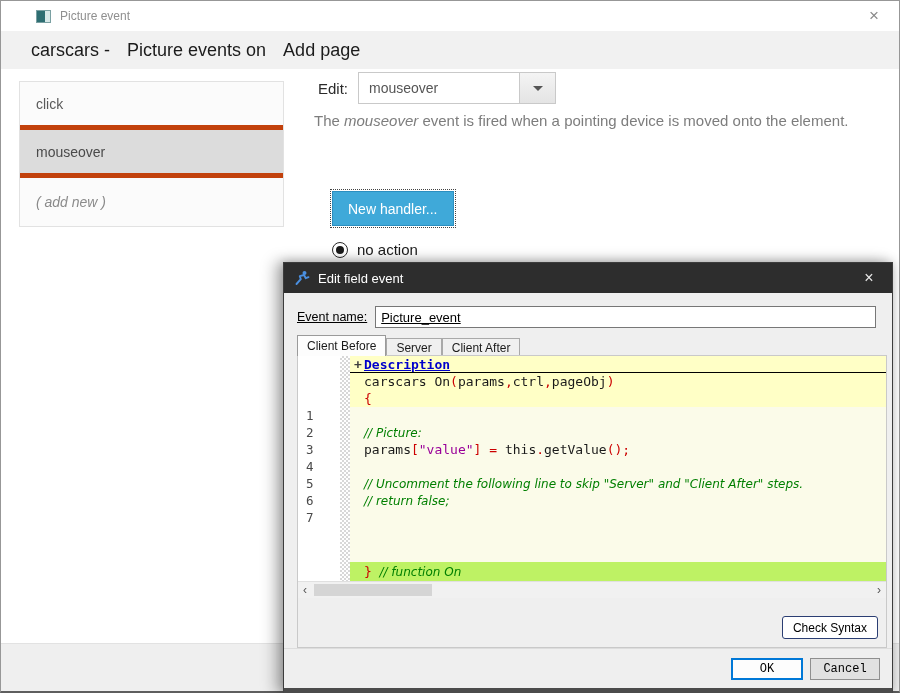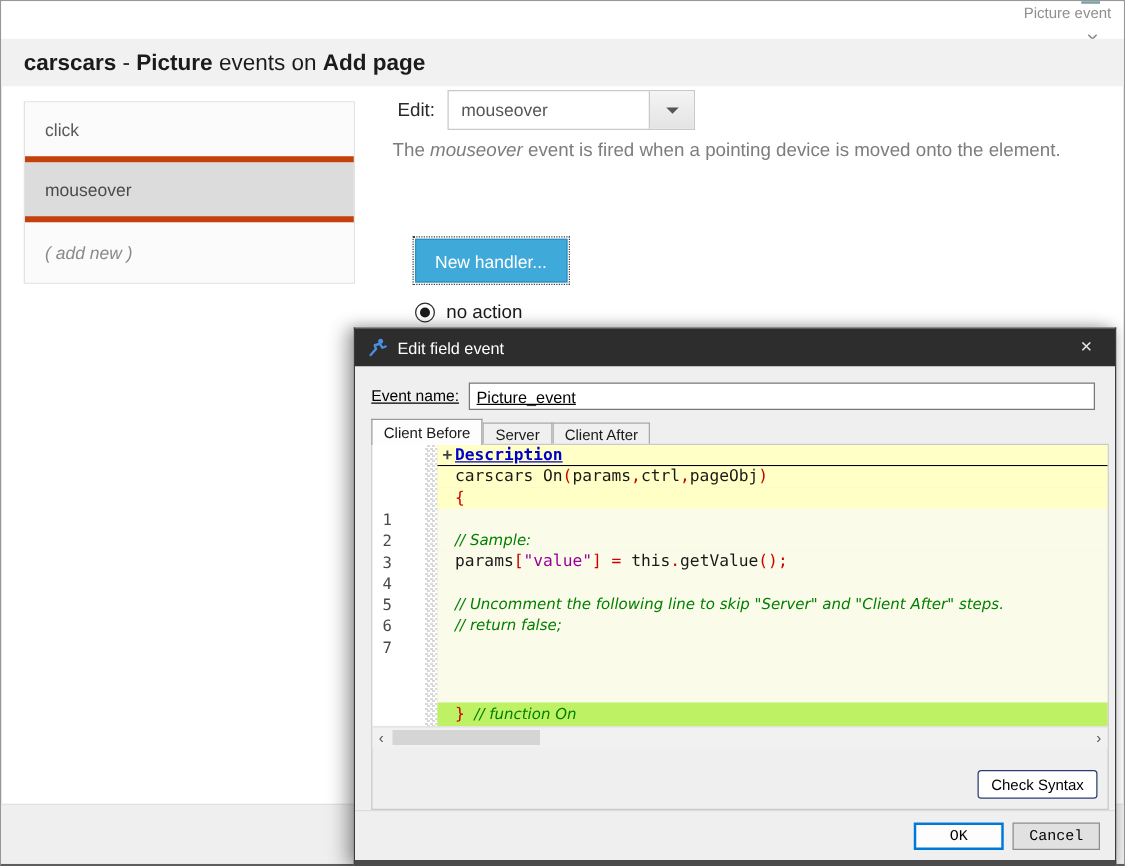--- a/index.html
+++ b/index.html
@@ -2,32 +2,32 @@
 <html><head>
 <meta charset="utf-8">
 <style>
   * { margin:0; padding:0; box-sizing:border-box; }
   html,body { width:900px; height:693px; overflow:hidden;
               font-family:"Liberation Sans", sans-serif; background:#fff; }
 
   
   .main-window { position:absolute; inset:0; background:#fff;
                  border:1px solid #979797; border-bottom:2px solid #5e5e5e; }
-  .titlebar { position:absolute; top:0; left:0; right:0; height:30px; background:#fff;
-              display:flex; align-items:flex-end; padding:0 10px;flex-direction:column; }
+  .titlebar { position:absolute; top:0; left:16px; right:0; height:30px; background:#fff;
+              display:flex; align-items:center; padding:0 10px; }
   .app-icon { width:15px; height:13px; margin-left:9px; margin-right:9px;
               background:linear-gradient(90deg,#2e6e72 0 60%, #d7e8e8 60% 100%);
               border:1px solid #7aa0a2; }
   .titlebar-text { font-size:12px; color:#8f8f8f; }
   .close-x { margin-left:auto; color:#8a8a8a; font-size:17px; line-height:30px;
              width:30px; text-align:center; cursor:default; }
   .header-strip { position:absolute; top:30px; left:0; right:0; height:38px;
                   background:#f1f1f1; display:flex; align-items:center; padding-left:18px;
                   font-size:18px; color:#1b1b1b; }
-  .header-strip .b { font-weight:bold; }
+  .header-strip .b { font-weight:normal;margin-left:12px; }
   .header-strip span { white-space:pre; }
 
   
   .event-list { position:absolute; left:18px; top:80px; width:265px;
                 border:1px solid #e2e2e2; background:#fbfbfb; }
   .event-item { height:48px; display:flex; align-items:center; padding-left:16px;
                 font-size:14px; color:#5a5a5a; border-bottom:5px solid #c2410c;
                 background:#fbfbfb; }
   .event-item:last-child { border-bottom:none; }
   .event-item.selected { background:#dcdcdc; color:#4a4a4a; }
@@ -220,21 +220,21 @@
         <div class="gnum">5</div>
         <div class="gnum">6</div>
         <div class="gnum">7</div>
       </div>
       <div class="hatch"></div>
       <div class="codecol">
         <div class="cl hdr desc-row"><span class="plus">+</span><span class="lnk">Description</span></div>
         <div class="cl hdr"><span class="kw">carscars On</span><span class="pu">(</span><span class="kw">params</span><span class="pu">,</span><span class="kw">ctrl</span><span class="pu">,</span><span class="kw">pageObj</span><span class="pu">)</span></div>
         <div class="cl hdr"><span class="pu">{</span></div>
         <div class="cl"></div>
-        <div class="cl"><span class="cm">// Sample:</span></div>
+        <div class="cl"><span class="cm">// Picture:</span></div>
         <div class="cl"><span class="kw">params</span><span class="pu">[</span><span class="st">"value"</span><span class="pu">]</span><span class="pu"> = </span><span class="kw">this</span><span class="pu">.</span><span class="kw">getValue</span><span class="pu">();</span></div>
         <div class="cl"></div>
         <div class="cl"><span class="cm">// Uncomment the following line to skip "Server" and "Client After" steps.</span></div>
         <div class="cl"><span class="cm">// return false;</span></div>
         <div class="cl"></div>
         <div class="cl filler"></div>
         <div class="cl footer-row"><span class="pu">}</span><span class="cm">  // function On</span></div>
       </div>
     </div>
 

